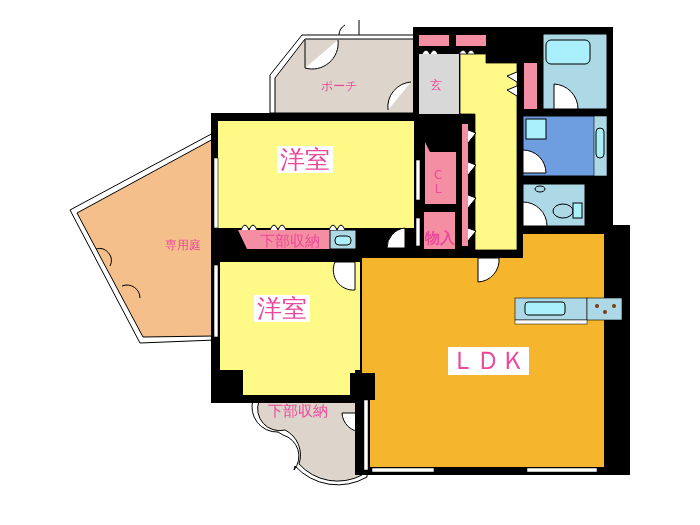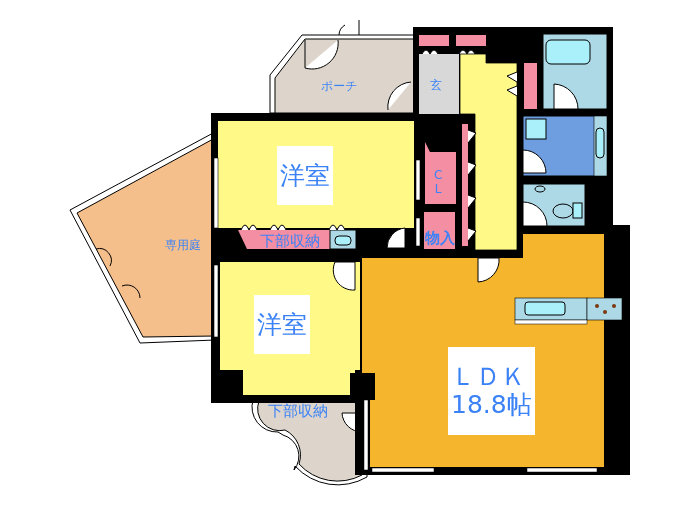--- a/index.html
+++ b/index.html
@@ -1,19 +1,19 @@
 <!DOCTYPE html>
 <html><head>
 <meta charset="utf-8">
 <style>
   html,body{margin:0;padding:0;background:#ffffff;}
   body{width:700px;height:525px;position:relative;overflow:hidden;font-family:"DejaVu Sans","Liberation Sans",sans-serif;}
   #plan{position:absolute;left:0;top:0;width:700px;height:525px;}
-  .lbl{position:absolute;color:#3b82f6;white-space:nowrap;line-height:1;}
-  .lbl-bg{background:#ffffff;padding:16px 3px;}
+  .lbl{position:absolute;color:#ec4899;white-space:nowrap;line-height:1;}
+  .lbl-bg{background:#ffffff;padding:0 3px;}
   .big{font-size:25px;}
   .small{font-size:12px;}
   .tiny{font-size:15px;}
 </style>
 </head>
 <body>
 
 <svg id="plan" viewBox="0 0 700 525" xmlns="http://www.w3.org/2000/svg">
 
   <g>
@@ -109,23 +109,22 @@
   <rect x="527" y="468" width="70" height="4" fill="#fff" stroke="#000" stroke-width="0.5"></rect>
   <rect x="364" y="400" width="4" height="70" fill="#fff" stroke="#000" stroke-width="0.5"></rect>
 </svg>
 
 <div class="lbl lbl-bg big" style="left:277px;top:146px;line-height:27px;">
   <div>洋室</div>
 </div>
 <div class="lbl lbl-bg big" style="left:254px;top:295px;line-height:27px;">
   <div>洋室</div>
 </div>
-<div class="lbl lbl-bg big" style="left:448px;top:347px;line-height:28px;text-align:left;">
+<div class="lbl lbl-bg big" style="left:448px;top:347px;line-height:28px;text-align:right;">
   <div>ＬＤＫ</div>
-  <div>18.8帖</div>
 </div>
 <div class="lbl small" style="left:140px;top:239px;margin-left:25px;">専用庭</div>
 <div class="lbl small" style="left:321px;top:80px;">ポーチ</div>
 <div class="lbl small" style="left:430px;top:79px;">玄</div>
 <div class="lbl small" style="left:434px;top:168px;white-space:pre;text-align:center;line-height:14px;">C
 L</div>
 <div class="lbl tiny" style="left:425px;top:231px;font-weight:bold;">物入</div>
 <div class="lbl tiny" style="left:260px;top:234px;">下部収納</div>
 <div class="lbl tiny" style="left:268px;top:404px;">下部収納</div>
 

